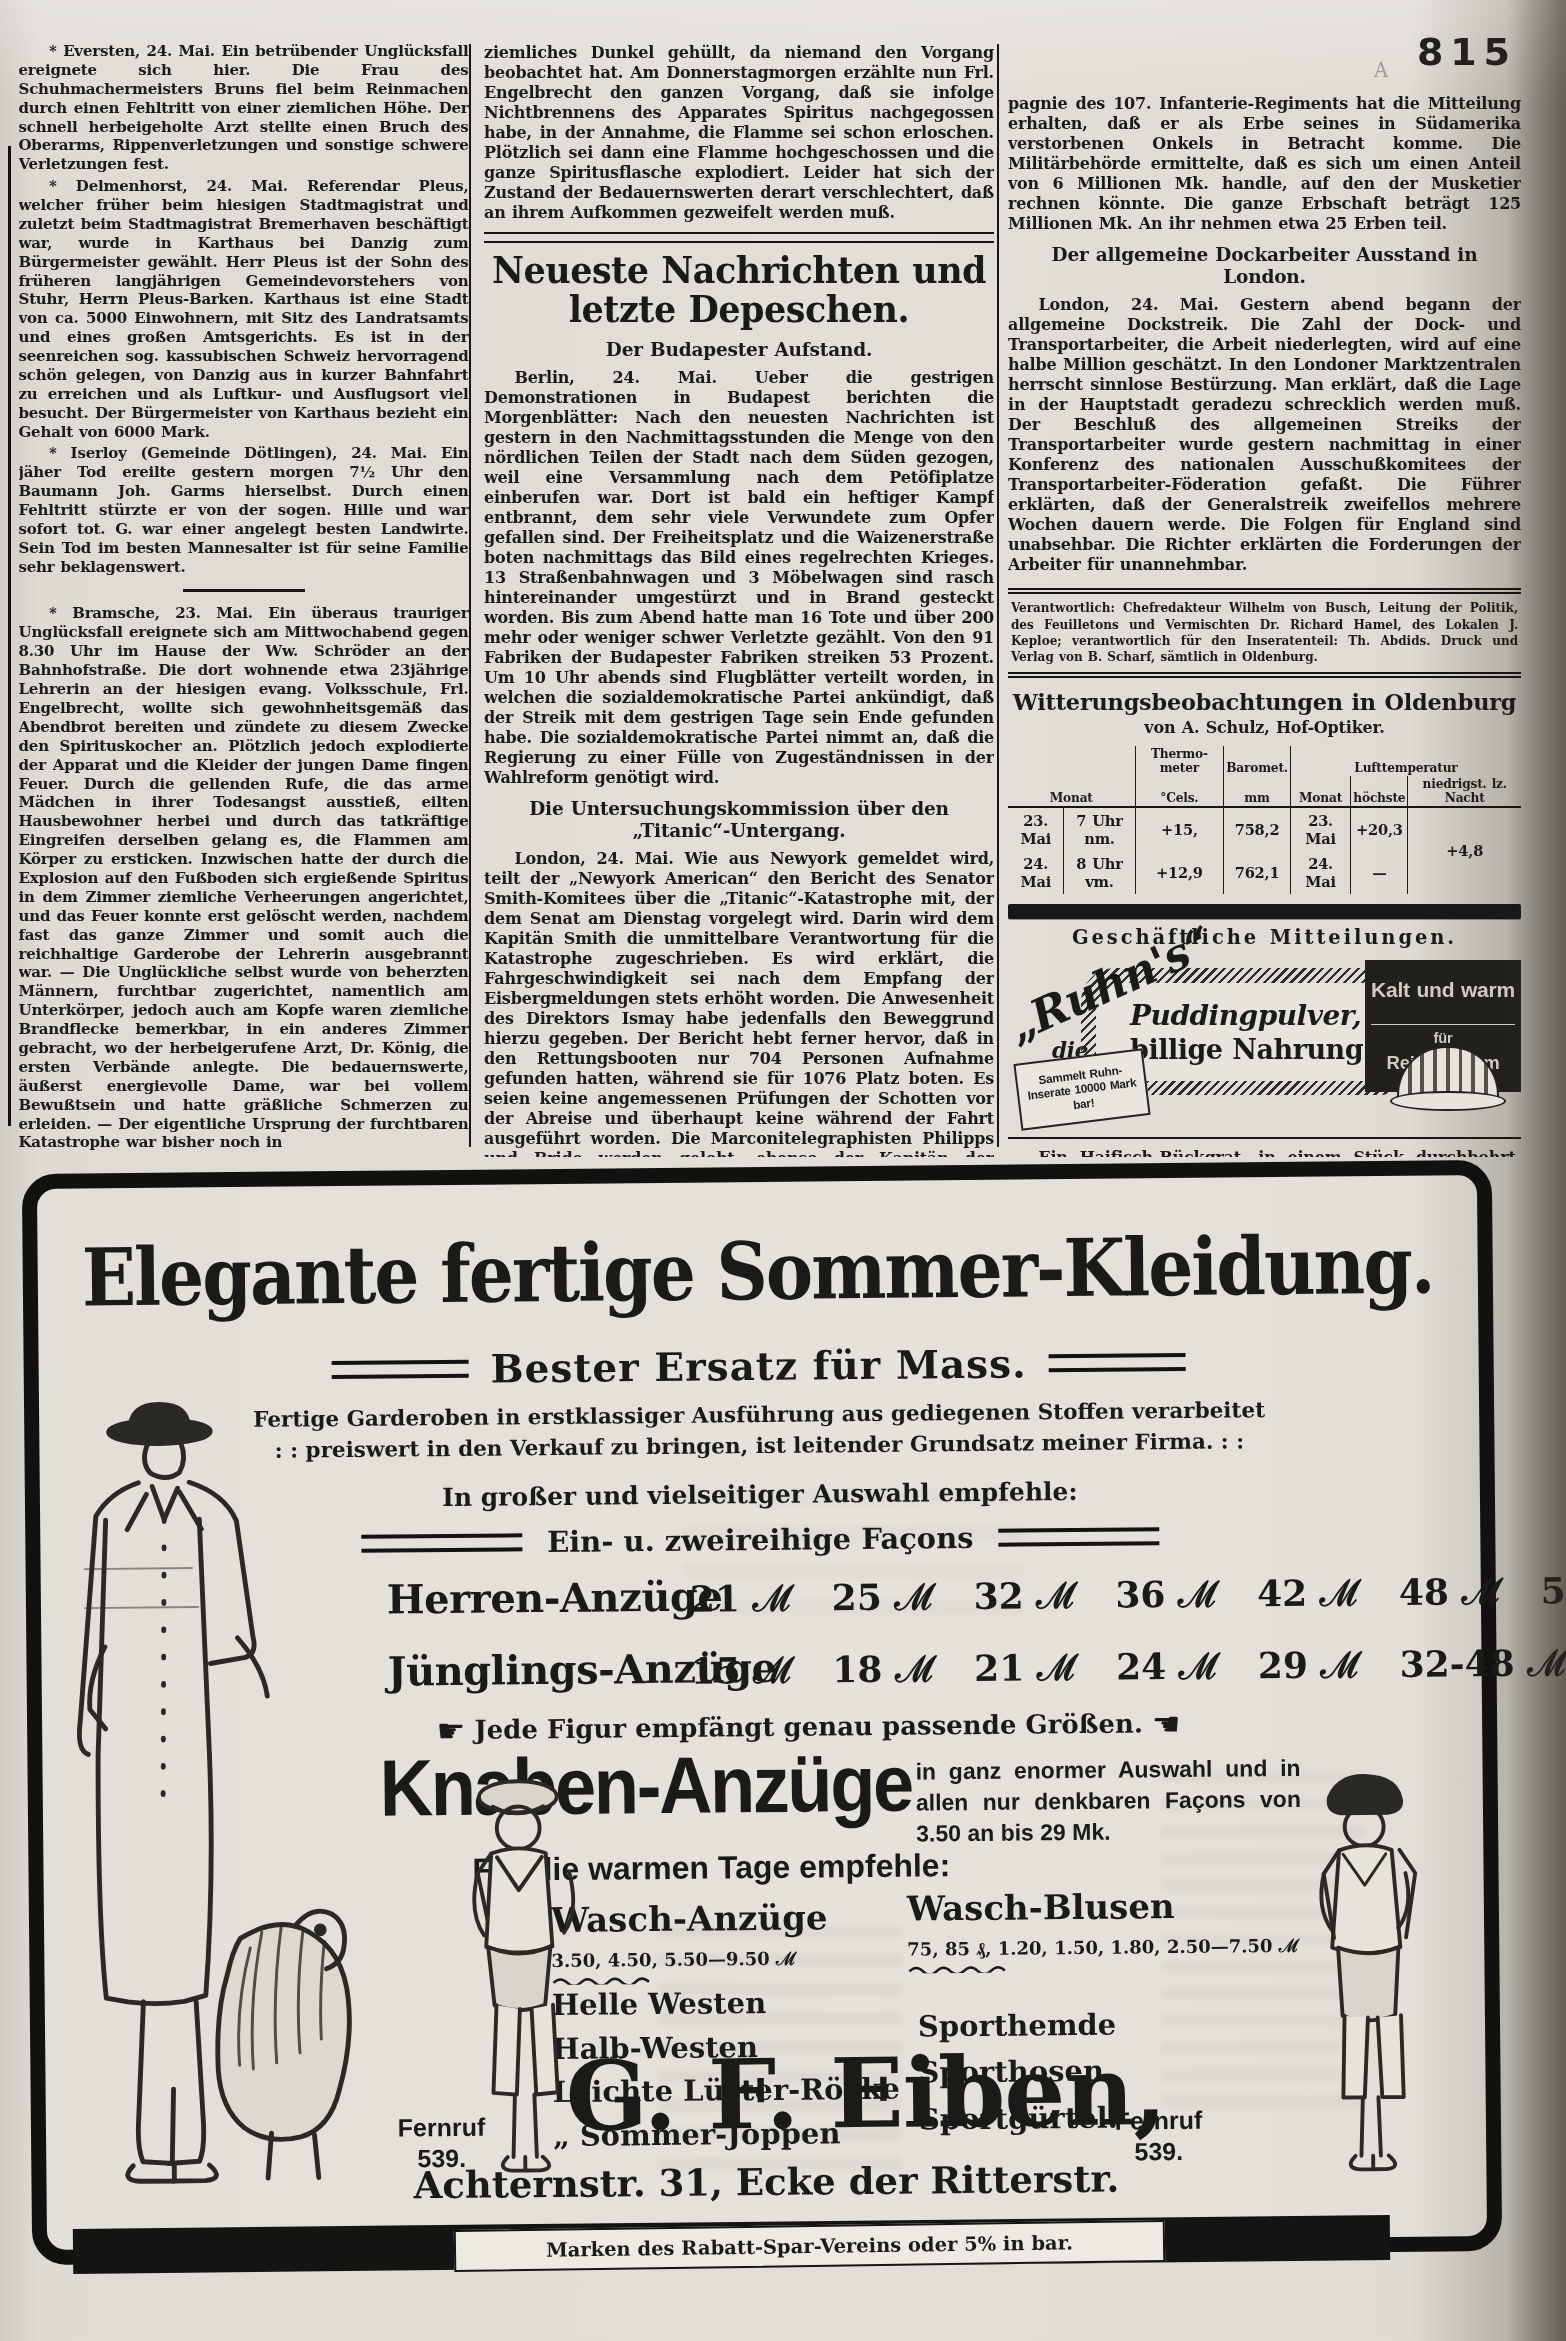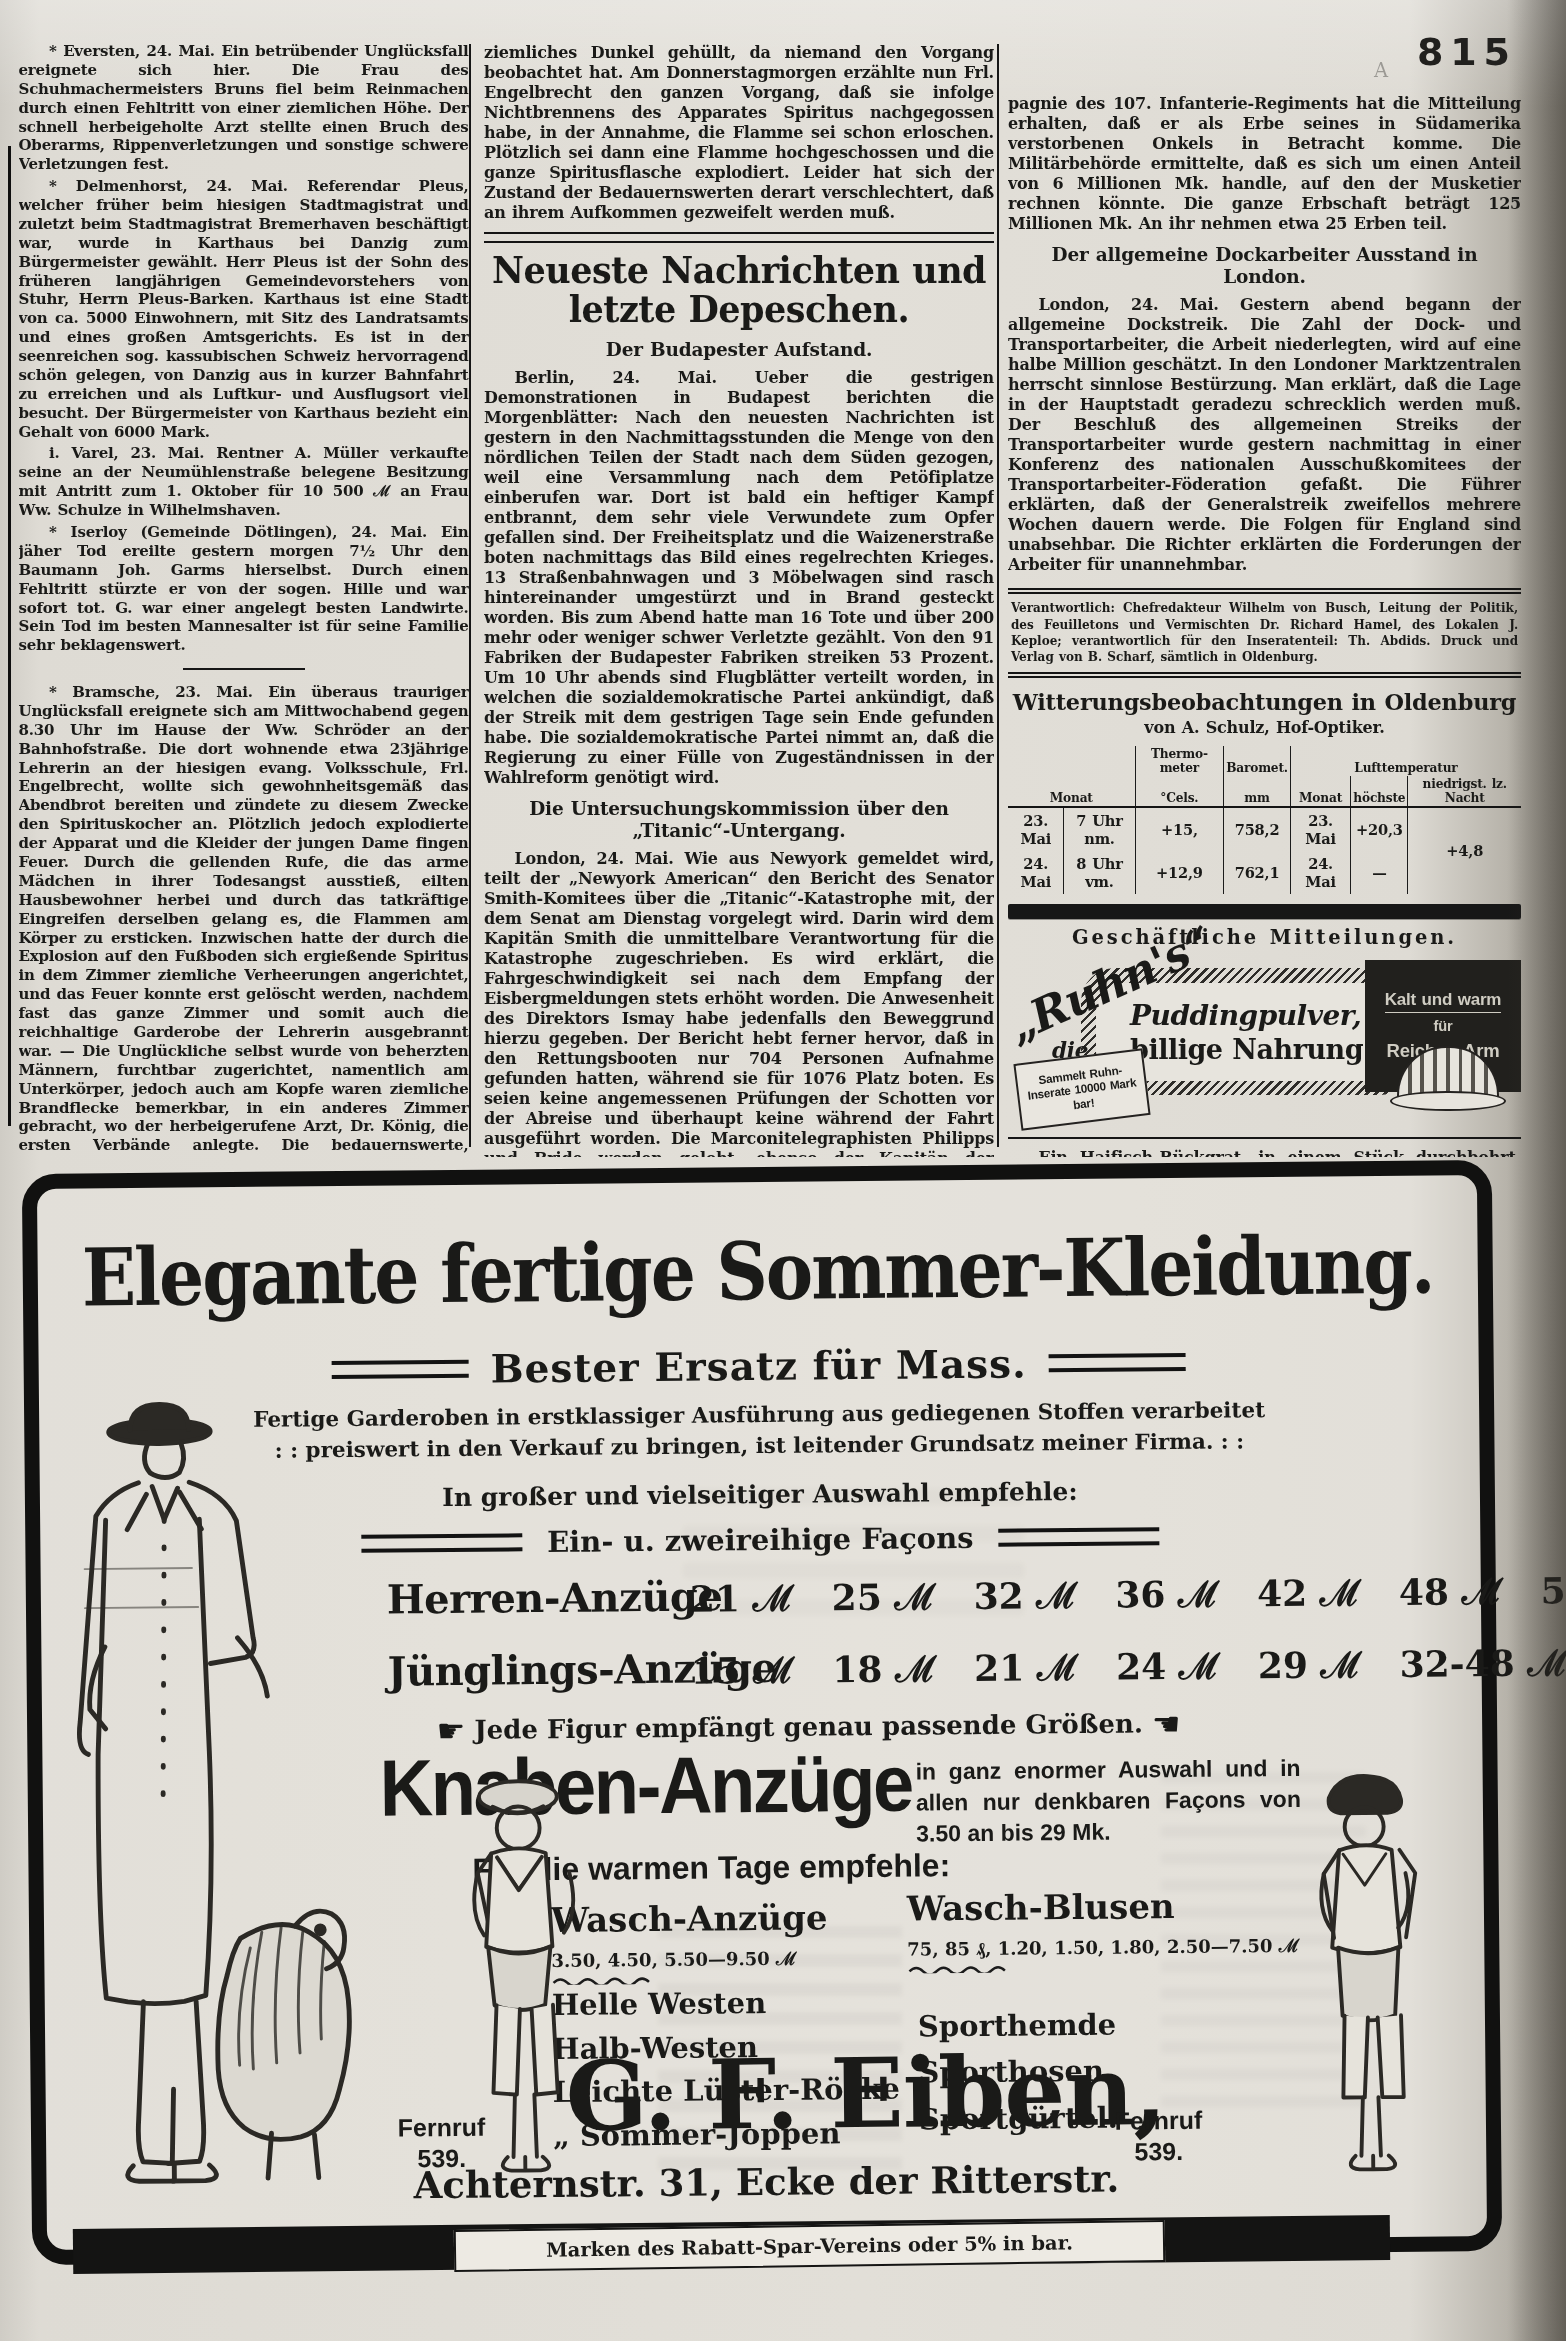--- a/index.html
+++ b/index.html
@@ -49,21 +49,21 @@
   .pud-pill{position:absolute;left:88px;top:23.4px;width:263px;height:98px;border-radius:29px;background:#e7e4dd;
     display:flex;flex-direction:column;justify-content:center;padding-left:34px;}
   .pud-line1{font-size:28px;font-style:italic;font-weight:bold;letter-spacing:-0.5px;}
   .pud-line3{font-size:27px;font-weight:bold;letter-spacing:-0.5px;}
   .pud-die{position:absolute;left:44px;top:78px;font-size:21.5px;font-weight:bold;font-style:italic;}
   .pud-brand{position:absolute;left:-6.8px;top:-2.9px;font-size:45px;font-style:italic;font-weight:bold;
     transform:rotate(-24deg);letter-spacing:-1px;}
   .pud-panel{position:absolute;right:0px;top:0px;width:156px;height:132px;background:#21201d;color:#cfccc2;
     display:flex;flex-direction:column;align-items:center;justify-content:center;gap:3.9px;
     font-family:"Liberation Sans",sans-serif;font-weight:bold;}
-  .pud-panel .l1{font-size:17px;border-bottom:1.5px solid #cfccc2;padding-bottom:2px;}
+  .pud-panel .l1{font-size:21px;border-bottom:1.5px solid #cfccc2;padding-bottom:20px;}
   .pud-panel .l2{font-size:14.6px;}
   .pud-panel .l3{font-size:18.5px;}
   .pud-badge{position:absolute;left:8.8px;top:96px;width:122px;height:59px;background:#e9e6df;border:2px solid #242220;
     transform:rotate(-7deg);display:flex;align-items:center;justify-content:center;text-align:center;
     font-family:"Liberation Sans",sans-serif;font-size:11.7px;font-weight:bold;line-height:1.2;padding:2px;}
   .pud-cake{position:absolute;right:19.5px;top:86px;width:112px;height:59px;}
   .pud-dome{position:absolute;left:7.3px;top:0;width:98px;height:49px;border:2.4px solid #242220;border-bottom:none;
     border-radius:49px 49px 0 0;background:repeating-linear-gradient(90deg,#e7e4dd 0 8.8px,#55524c 8.8px 12.7px);}
   .pud-plate{position:absolute;left:0;top:45px;width:112px;height:16.6px;background:#e7e4dd;border:2.4px solid #242220;border-radius:50%;}
   .thin-rule{height:2px;background:#161616;margin:6.8px 0 8.8px 0;}
@@ -122,21 +122,20 @@
   <div class="edge-line"></div>
   <span class="page-number-mark">A</span>
   <div class="page-number">815</div>
 
   <div class="vrule vrule-1"></div>
   <div class="vrule vrule-2"></div>
 
   <div class="col col-1 body-text">
     <p class="indent"><span class="lead">* Eversten, 24. Mai.</span> <span>Ein betrübender Unglücksfall ereignete sich hier. Die Frau des Schuhmachermeisters Bruns fiel beim Reinmachen durch einen Fehltritt von einer ziemlichen Höhe. Der schnell herbeigeholte Arzt stellte einen Bruch des Oberarms, Rippenverletzungen und sonstige schwere Verletzungen fest.</span></p>
     <p class="indent"><span class="lead">* Delmenhorst, 24. Mai.</span> <span>Referendar Pleus, welcher früher beim hiesigen Stadtmagistrat und zuletzt beim Stadtmagistrat Bremerhaven beschäftigt war, wurde in Karthaus bei Danzig zum Bürgermeister gewählt. Herr Pleus ist der Sohn des früheren langjährigen Gemeindevorstehers von Stuhr, Herrn Pleus-Barken. Karthaus ist eine Stadt von ca. 5000 Einwohnern, mit Sitz des Landratsamts und eines großen Amtsgerichts. Es ist in der seenreichen sog. kassubischen Schweiz hervorragend schön gelegen, von Danzig aus in kurzer Bahnfahrt zu erreichen und als Luftkur- und Ausflugsort viel besucht. Der Bürgermeister von Karthaus bezieht ein Gehalt von 6000 Mark.</span></p>
-    <p class="indent"><span class="lead">i. Varel, 23. Mai.</span> <span>Rentner A. Müller verkaufte seine an der Neumühlenstraße belegene Besitzung mit Antritt zum 1. Oktober für 10 500 ℳ an Frau Ww. Schulze in Wilhelmshaven.</span></p>
     <p class="indent"><span class="lead">* Iserloy (Gemeinde Dötlingen), 24. Mai.</span> <span>Ein jäher Tod ereilte gestern morgen 7½ Uhr den Baumann Joh. Garms hierselbst. Durch einen Fehltritt stürzte er von der sogen. Hille und war sofort tot. G. war einer angelegt besten Landwirte. Sein Tod im besten Mannesalter ist für seine Familie sehr beklagenswert.</span></p>
     <div class="small-divider"></div>
     <p class="indent"><span class="lead">* Bramsche, 23. Mai.</span> <span>Ein überaus trauriger Unglücksfall ereignete sich am Mittwochabend gegen 8.30 Uhr im Hause der Ww. Schröder an der Bahnhofstraße. Die dort wohnende etwa 23jährige Lehrerin an der hiesigen evang. Volksschule, Frl. Engelbrecht, wollte sich gewohnheitsgemäß das Abendbrot bereiten und zündete zu diesem Zwecke den Spirituskocher an. Plötzlich jedoch explodierte der Apparat und die Kleider der jungen Dame fingen Feuer. Durch die gellenden Rufe, die das arme Mädchen in ihrer Todesangst ausstieß, eilten Hausbewohner herbei und durch das tatkräftige Eingreifen derselben gelang es, die Flammen am Körper zu ersticken. Inzwischen hatte der durch die Explosion auf den Fußboden sich ergießende Spiritus in dem Zimmer ziemliche Verheerungen angerichtet, und das Feuer konnte erst gelöscht werden, nachdem fast das ganze Zimmer und somit auch die reichhaltige Garderobe der Lehrerin ausgebrannt war. — Die Unglückliche selbst wurde von beherzten Männern, furchtbar zugerichtet, namentlich am Unterkörper, jedoch auch am Kopfe waren ziemliche Brandflecke bemerkbar, in ein anderes Zimmer gebracht, wo der herbeigerufene Arzt, Dr. König, die ersten Verbände anlegte. Die bedauernswerte, äußerst energievolle Dame, war bei vollem Bewußtsein und hatte gräßliche Schmerzen zu erleiden. — Der eigentliche Ursprung der furchtbaren Katastrophe war bisher noch in</span></p>
   </div>
 
   <div class="col col-2 body-text">
     <p><span>ziemliches Dunkel gehüllt, da niemand den Vorgang beobachtet hat. Am Donnerstagmorgen erzählte nun Frl. Engelbrecht den ganzen Vorgang, daß sie infolge Nichtbrennens des Apparates Spiritus nachgegossen habe, in der Annahme, die Flamme sei schon erloschen. Plötzlich sei dann eine Flamme hochgeschossen und die ganze Spiritusflasche explodiert. Leider hat sich der Zustand der Bedauernswerten derart verschlechtert, daß an ihrem Aufkommen gezweifelt werden muß.</span></p>
     <div class="dbl-rule"></div>
     <div class="news-headline">Neueste Nachrichten und letzte Depeschen.</div>
     <div class="sub-headline">Der Budapester Aufstand.</div>

